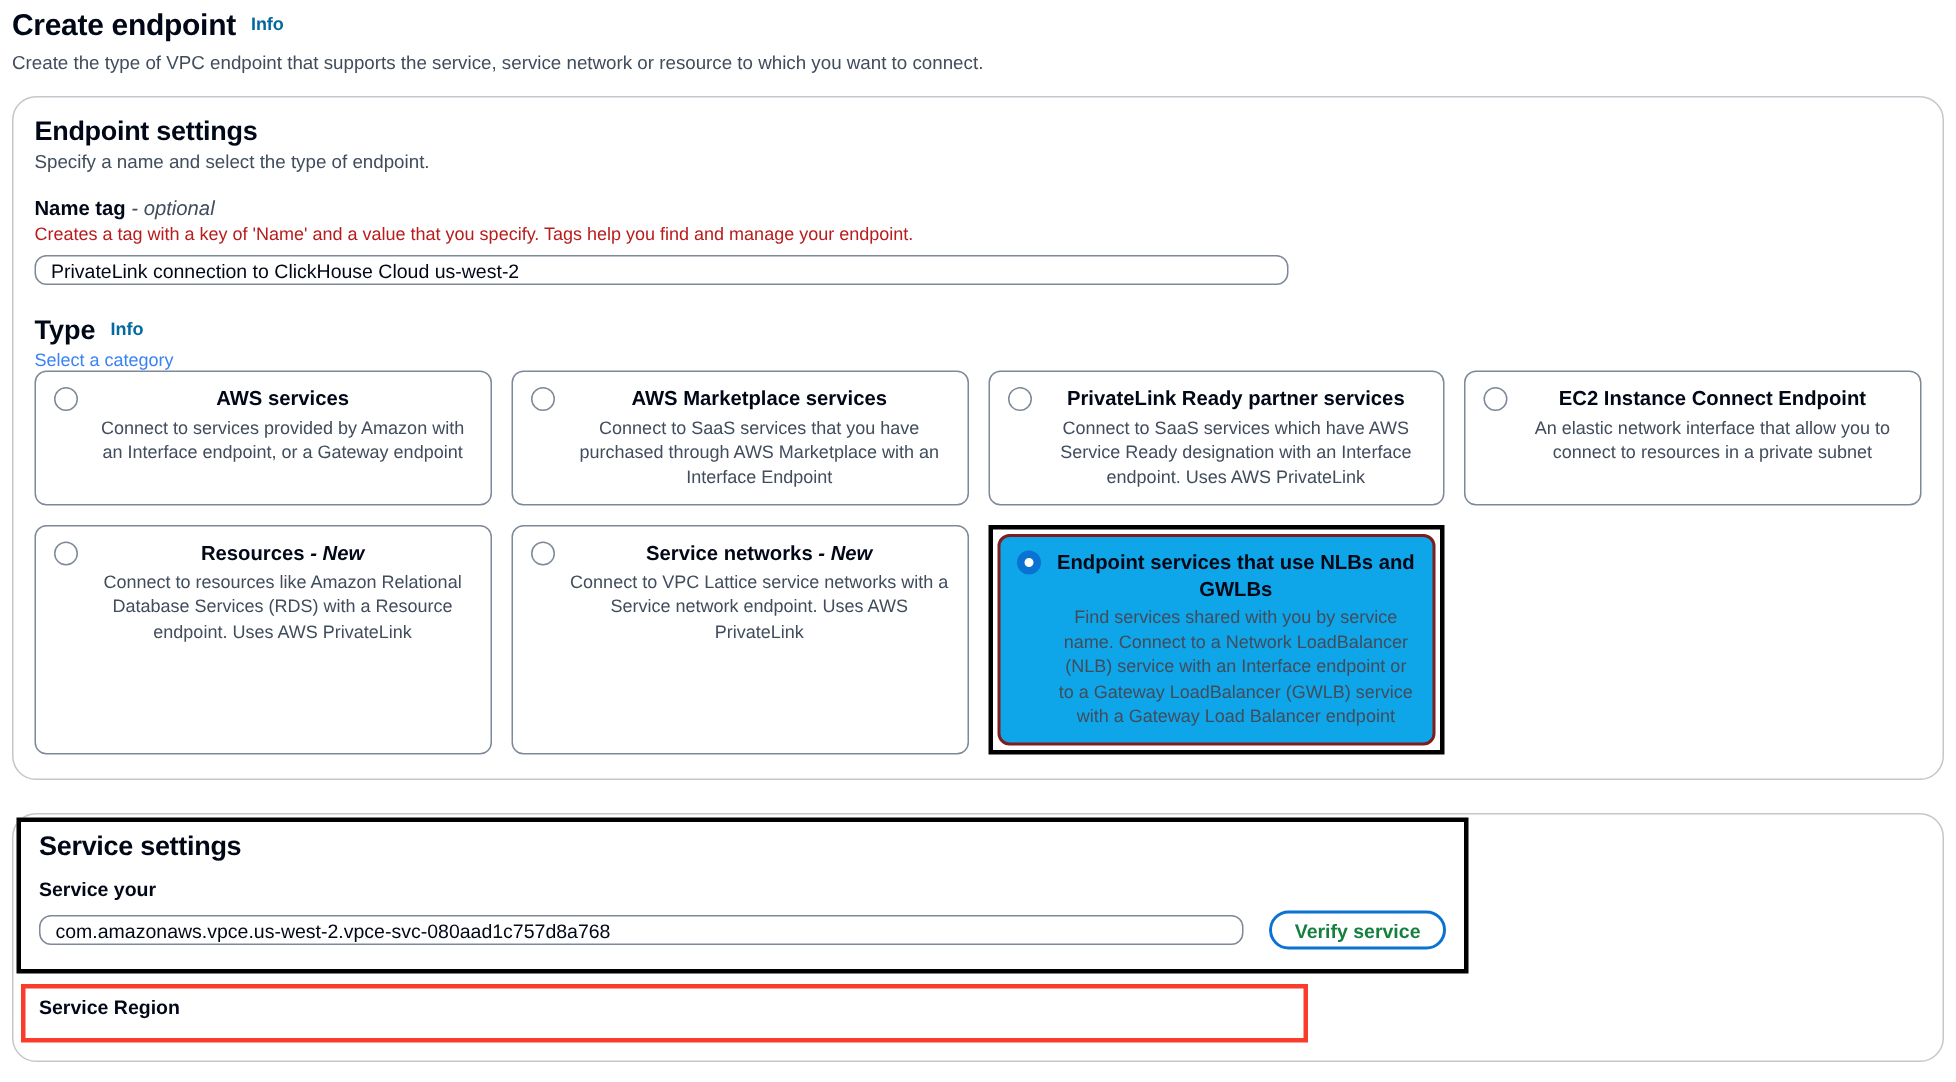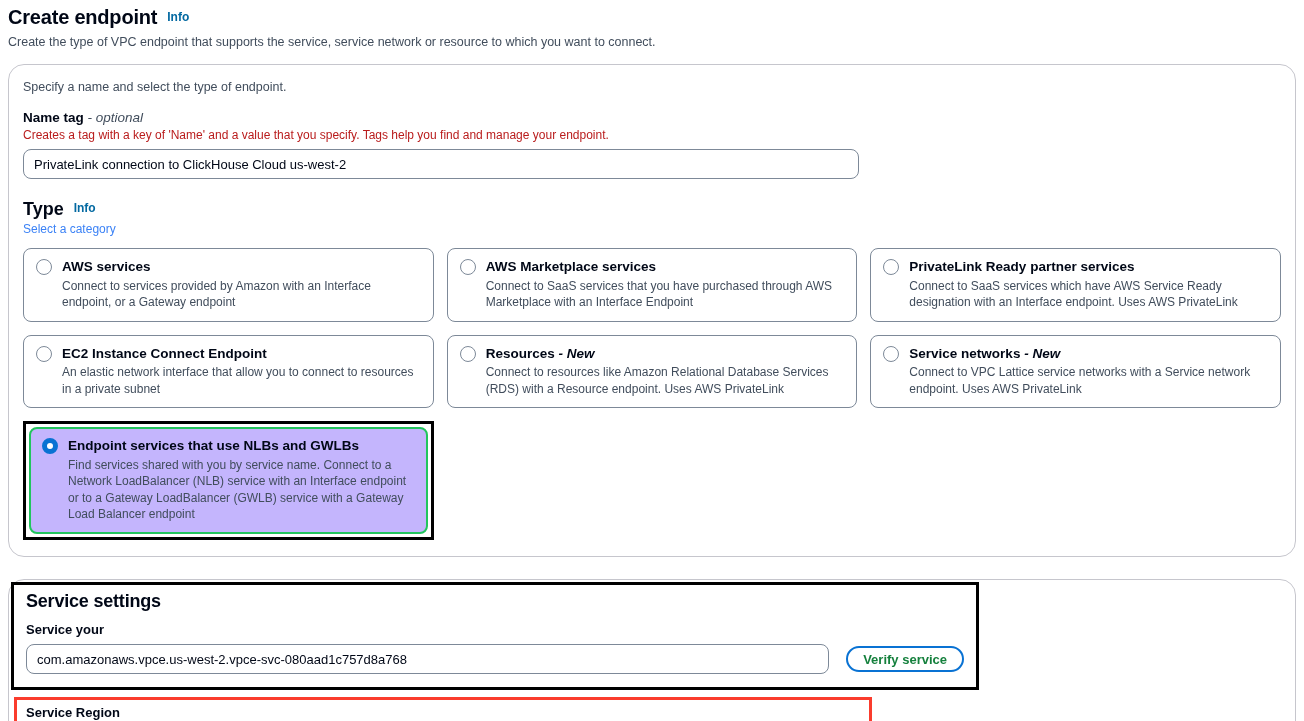--- a/index.html
+++ b/index.html
@@ -30,55 +30,56 @@
   }
   .card h2 { font-size: 18px; font-weight: 700; letter-spacing: -0.2px; }
   .card-desc { font-size: 12.5px; color: #414d5c; margin-top: 3px; }
 
   .field-label { font-size: 13.5px; font-weight: 700; margin-top: 16px; }
   .optional { font-weight: 400; font-style: italic; color: #414d5c; }
   .field-hint { font-size: 12px; color: #b91c1c; margin-top: 3px; }
 
   .text-input {
     display: block;
-    width: 836px; height: 30px;
+    width: 836px; height: 20px;
     margin-top: 7px;
     border: 1px solid #7d8998;
     border-radius: 8px;
     padding: 0 10px;
     font-size: 13px;
     font-family: "Liberation Sans", sans-serif;
     color: #000716;
     background: #fff;
     outline: none;
   }
 
   .section-heading { font-size: 18px; font-weight: 700; margin-top: 20px; display: inline-block; }
   .section-hint { font-size: 12px; color: #3b82f6; margin-top: 2px; }
 
   
   .tile-grid {
     display: grid;
-    grid-template-columns: repeat(3, 1fr);
+    grid-template-columns: repeat(4, 1fr);
     column-gap: 13px;
     row-gap: 13px;
-    margin-top: 12px;
+    margin-top: 0;
+    text-align: center;
   }
   .tile {
     border: 1px solid #7d8998;
     border-radius: 8px;
     padding: 9px 12px 10px 12px;
     display: flex;
     gap: 10px;
     background: #fff;
     cursor: pointer;
   }
   .tile.selected {
-    border: 2px solid #22c55e;
-    background: #c4b5fd;
+    border: 2px solid #7f1d1d;
+    background: #0ea5e9;
     padding: 8px 11px 9px 11px;
   }
   .radio {
     flex: 0 0 16px;
     width: 16px; height: 16px;
     border: 1px solid #7d8998;
     border-radius: 50%;
     background: #fff;
     margin-top: 1px;
   }
@@ -128,20 +129,21 @@
 <body>
 
 <div class="page">
 
   <div class="page-header">
     <h1 class="page-title">Create endpoint</h1><a class="info-link">Info</a>
     <div class="page-subtitle">Create the type of VPC endpoint that supports the service, service network or resource to which you want to connect.</div>
   </div>
 
   <div class="card">
+    <h2>Endpoint settings</h2>
     <div class="card-desc">Specify a name and select the type of endpoint.</div>
 
     <div class="field-label">
       <span>Name tag</span>
       <span class="optional">- optional</span>
     </div>
     <div class="field-hint">Creates a tag with a key of 'Name' and a value that you specify. Tags help you find and manage your endpoint.</div>
     <input class="text-input" type="text" value="PrivateLink connection to ClickHouse Cloud us-west-2" style="">
 
     <div>

